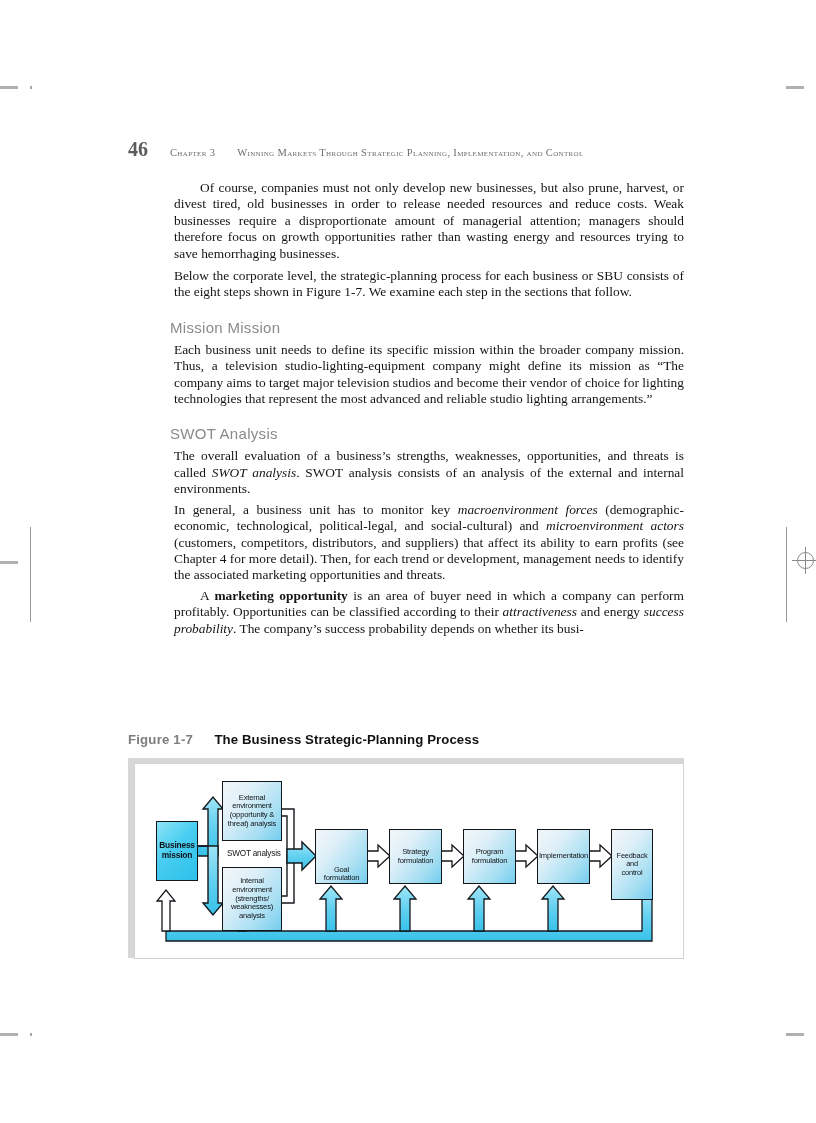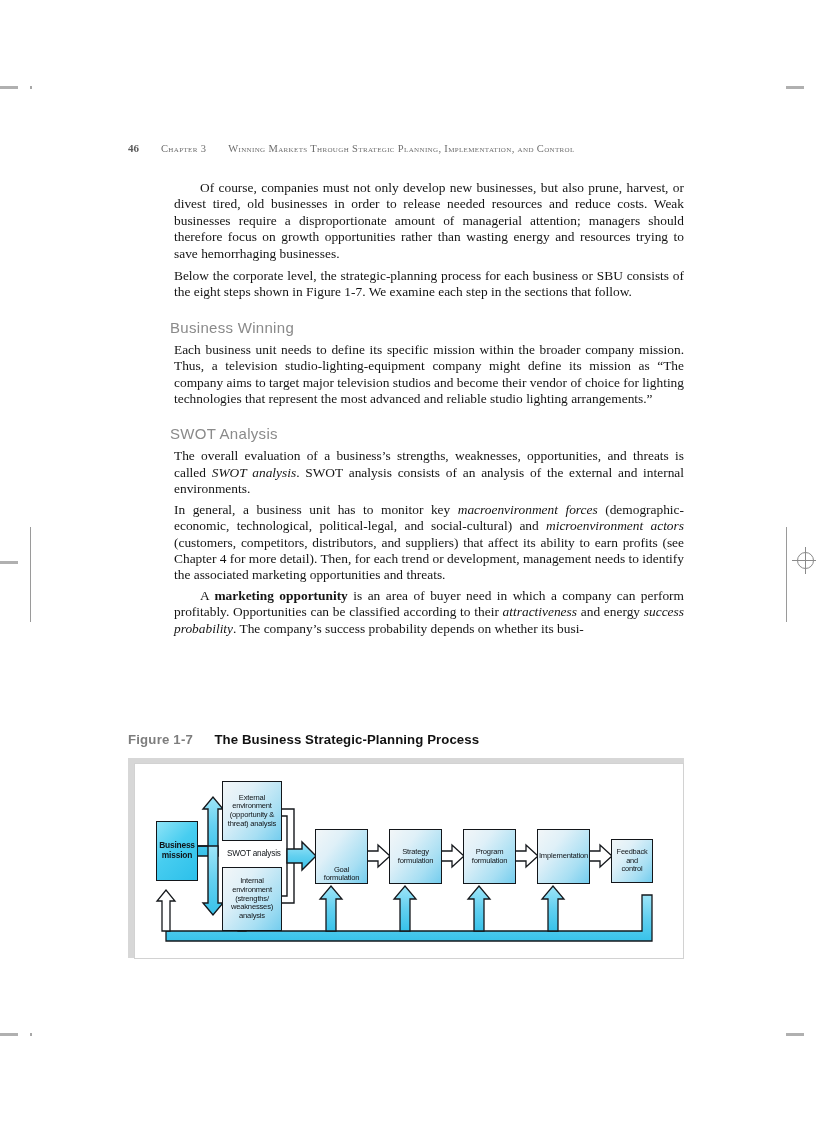--- a/index.html
+++ b/index.html
@@ -52,21 +52,21 @@
 
   
   .running-head {
     position: absolute;
     left: 0; top: 138px;
     width: 560px;
     white-space: nowrap;
     color: #6d6d6d;
   }
   .folio {
-    font-size: 11px;
+    font-size: 20px;
     font-weight: bold;
     color: #5b5b5b;
     letter-spacing: 0;
   }
   .rh-text {
     font-size: 10.5px;
     letter-spacing: 0.35px;
     color: #6d6d6d;
     font-variant: small-caps;
     text-transform: none;
@@ -225,21 +225,21 @@
     <span class="rh-text">Winning Markets Through Strategic Planning, Implementation, and Control</span>
   </div>
 
   <div class="body-block" style="top:176px;">
 
     <p class="bodytext indent">Of course, companies must not only develop new businesses, but also prune, harvest, or divest tired, old businesses in order to release needed resources and reduce costs. Weak businesses require a disproportionate amount of managerial attention; managers should therefore focus on growth opportunities rather than wasting energy and resources trying to save hemorrhaging businesses.</p>
 
 
     <p class="bodytext" style="margin-top:6px;">Below the corporate level, the strategic-planning process for each business or SBU consists of the eight steps shown in Figure 1-7. We examine each step in the sections that follow.</p>
 
-    <h2 class="sub-head" style="margin-top:18px;">Business Winning</h2>
+    <h2 class="sub-head" style="margin-top:18px;">Mission Mission</h2>
 
     <p class="bodytext" style="margin-top:6px;">Each business unit needs to define its specific mission within the broader company mission. Thus, a television studio-lighting-equipment company might define its mission as “The company aims to target major television studios and become their vendor of choice for lighting technologies that represent the most advanced and reliable studio lighting arrangements.”</p>
 
     <h2 class="sub-head" style="margin-top:18px;">SWOT Analysis</h2>
 
     <p class="bodytext" style="margin-top:6px;">
       <span>The overall evaluation of a business’s strengths, weaknesses, opportunities, and threats is called </span><em class="it">SWOT analysis</em><span>. SWOT analysis consists of an analysis of the external and internal environments.</span>
     </p>
 
 
@@ -338,19 +338,19 @@
       </div>
 
       <div class="node grad" style="left:329px; top:66px; width:53px; height:55px;">
         <span>Program<br>formulation</span>
       </div>
 
       <div class="node grad" style="left:403px; top:66px; width:53px; height:55px;">
         <span>Implementation</span>
       </div>
 
-      <div class="node grad grad-sm" style="left:477px; top:76px; width:42px; height:44px;">
+      <div class="node grad grad-sm" style="left:477px; top:66px; width:42px; height:71px;">
         <span>Feedback<br>and<br>control</span>
       </div>
 
     </div>
   </div>
 </div>
 
 </body></html>

